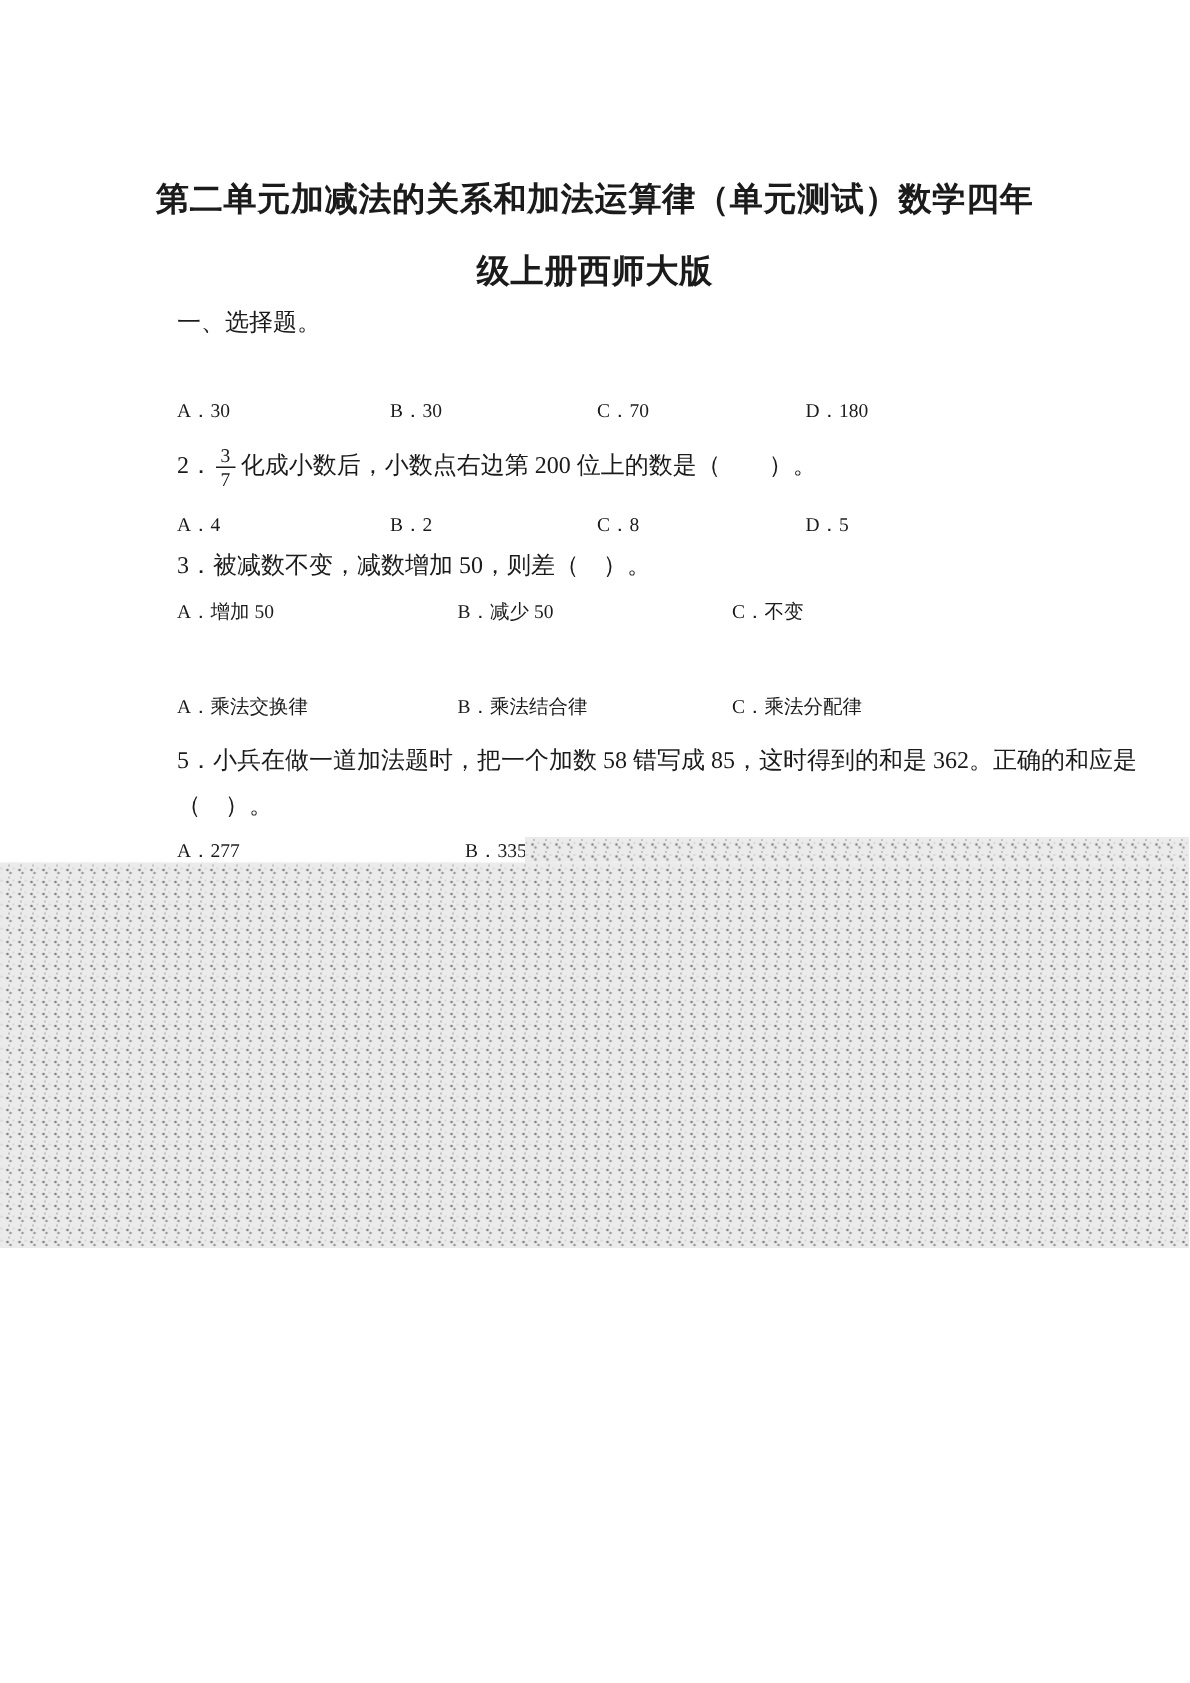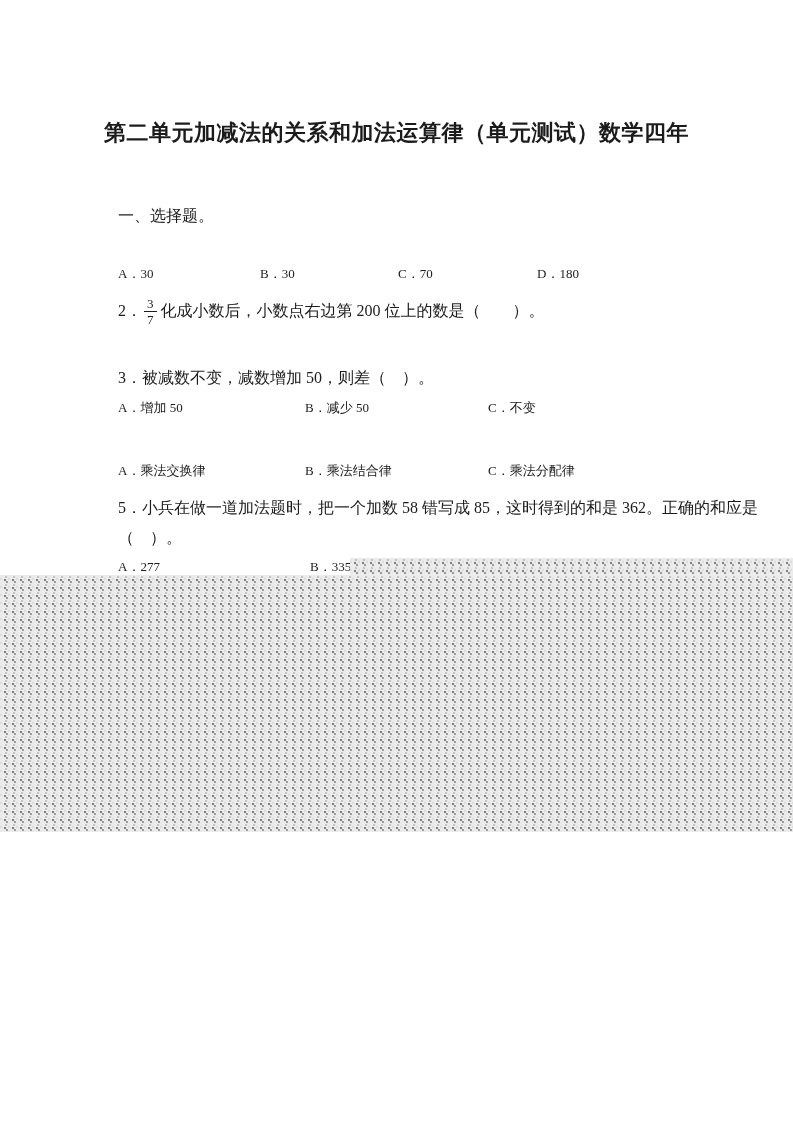--- a/index.html
+++ b/index.html
@@ -89,37 +89,44 @@
     width: 793px;
     height: 547px;
   }
 </style>
 </head>
 <body>
 
 <div class="page">
 
   <div class="title" style="top:118px">第二单元加减法的关系和加法运算律（单元测试）数学四年</div>
+  <div class="title" style="top:166px">级上册西师大版</div>
 
   <div class="row section-heading" style="top:206px">一、选择题。</div>
 
   <div class="row opts" style="top:264px">
     <span class="opt" style="left:0px">A．30</span>
     <span class="opt" style="left:142px">B．30</span>
     <span class="opt" style="left:280px">C．70</span>
     <span class="opt" style="left:419px">D．180</span>
   </div>
 
   <div class="row q2-line" style="top:292px">
     <span>2．</span>
     <span class="fraction">
       <span class="num">3</span>
       <span class="den">7</span>
     </span>
     <span>化成小数后，小数点右边第 200 位上的数是（　　）。</span>
+  </div>
+  <div class="row opts" style="top:340px">
+    <span class="opt" style="left:0px">A．4</span>
+    <span class="opt" style="left:142px">B．2</span>
+    <span class="opt" style="left:280px">C．8</span>
+    <span class="opt" style="left:419px">D．5</span>
   </div>
 
   <div class="row" style="top:368px">3．被减数不变，减数增加 50，则差（　）。</div>
   <div class="row opts" style="top:398px">
     <span class="opt" style="left:0px">A．增加 50</span>
     <span class="opt" style="left:187px">B．减少 50</span>
     <span class="opt" style="left:370px">C．不变</span>
   </div>
 
   <div class="row opts" style="top:461px">

